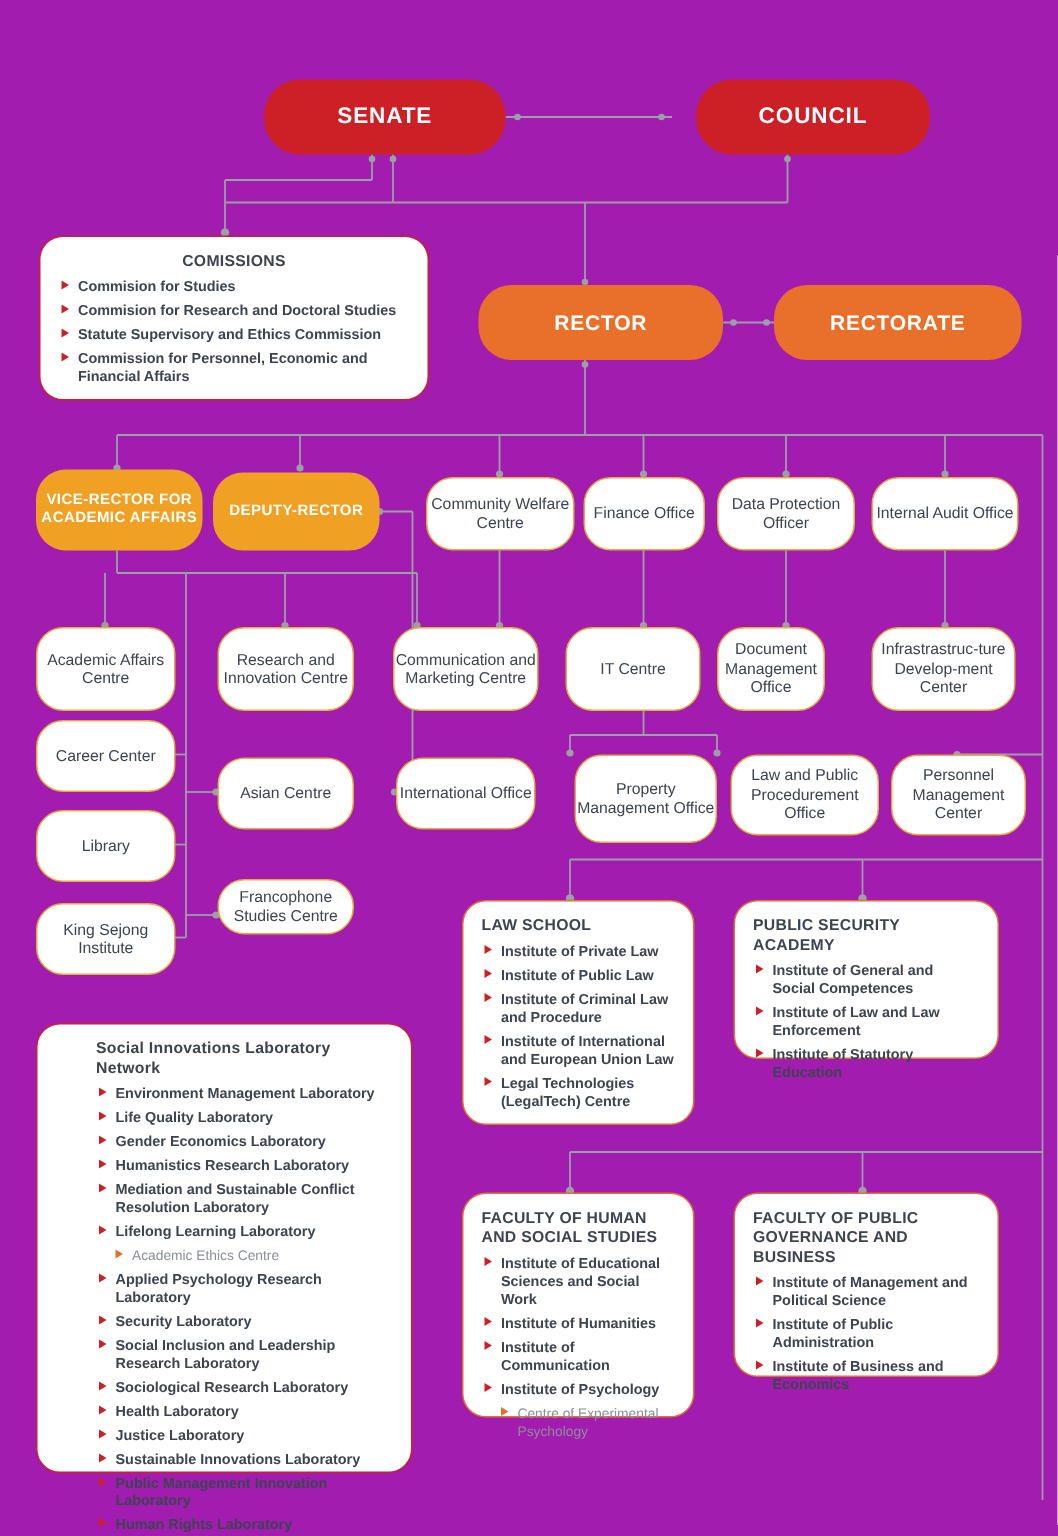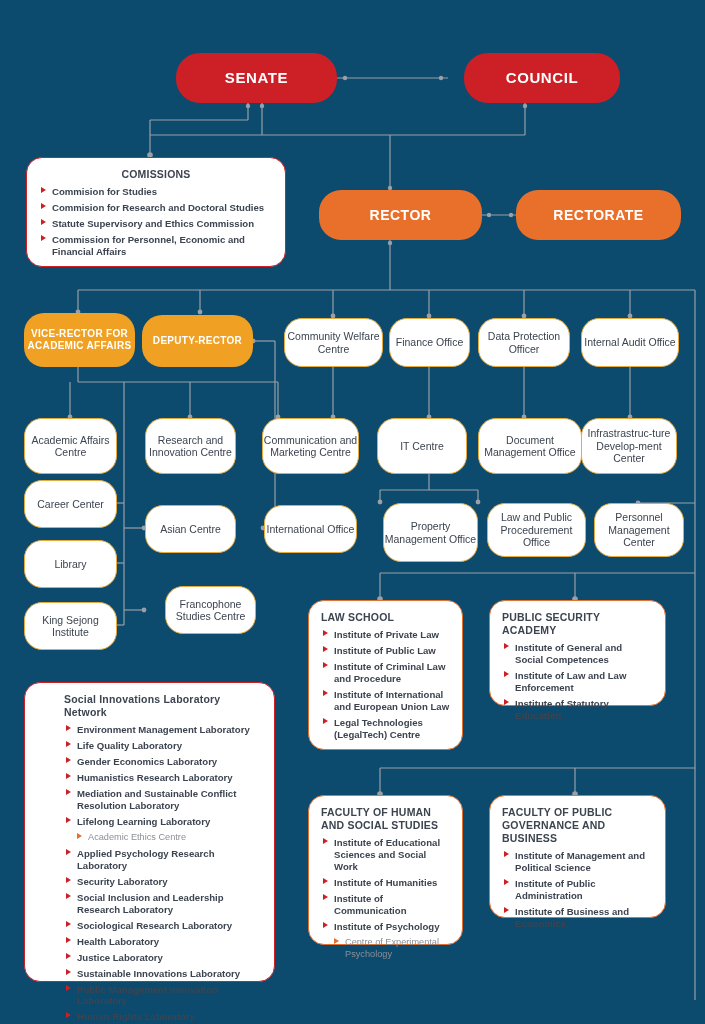--- a/index.html
+++ b/index.html
@@ -5,21 +5,21 @@
 <style>
   html,body{margin:0;padding:0;background:#ffffff;}
   body{
     font-family:"Liberation Sans","DejaVu Sans",sans-serif;
     -webkit-font-smoothing:antialiased;
   }
   #chart{
     position:relative;
     width:705px;
     height:1024px;
-    background:#0c4a6e;
+    background:#a21caf;
     overflow:hidden;
   }
   #wires{position:absolute;left:0;top:0;width:705px;height:1024px;pointer-events:none;}
 
   
   .node{
     position:absolute;
     box-sizing:border-box;
     display:flex;
     align-items:center;
@@ -285,21 +285,21 @@
   </div>
   <div class="node pill-out" style="left:145px;top:418px;width:91px;height:56px;">
     <span>Research and Innovation Centre</span>
   </div>
   <div class="node pill-out" style="left:262px;top:418px;width:97px;height:56px;">
     <span>Communication and Marketing Centre</span>
   </div>
   <div class="node pill-out" style="left:377px;top:418px;width:90px;height:56px;">
     <span>IT Centre</span>
   </div>
-  <div class="node pill-out" style="left:478px;top:418px;width:104px;height:56px;">
+  <div class="node pill-out" style="left:478px;top:418px;width:72px;height:56px;">
     <span>Document Management Office</span>
   </div>
   <div class="node pill-out" style="left:581px;top:418px;width:96px;height:56px;">
     <span>Infrastrastruc-ture Develop-ment Center</span>
   </div>
 
   <div class="node pill-out" style="left:24px;top:480px;width:93px;height:48px;">
     <span>Career Center</span>
   </div>
   <div class="node pill-out" style="left:145px;top:505px;width:91px;height:48px;align-items:center;">
@@ -314,21 +314,21 @@
   <div class="node pill-out" style="left:487px;top:503px;width:99px;height:54px;">
     <span>Law and Public Procedurement Office</span>
   </div>
   <div class="node pill-out" style="left:594px;top:503px;width:90px;height:54px;">
     <span>Personnel Management Center</span>
   </div>
 
   <div class="node pill-out" style="left:24px;top:540px;width:93px;height:48px;">
     <span>Library</span>
   </div>
-  <div class="node pill-out" style="left:145px;top:586px;width:91px;height:48px;margin-left:20px;">
+  <div class="node pill-out" style="left:145px;top:586px;width:91px;height:37px;">
     <span>Francophone Studies Centre</span>
   </div>
 
   <div class="node pill-out" style="left:24px;top:602px;width:93px;height:48px;">
     <span>King Sejong Institute</span>
   </div>
 
   <div class="panel red" style="left:24px;top:682px;width:251px;height:300px;padding-left:39px;">
     <div class="panel-title">Social Innovations Laboratory Network</div>
     <ul class="items">

